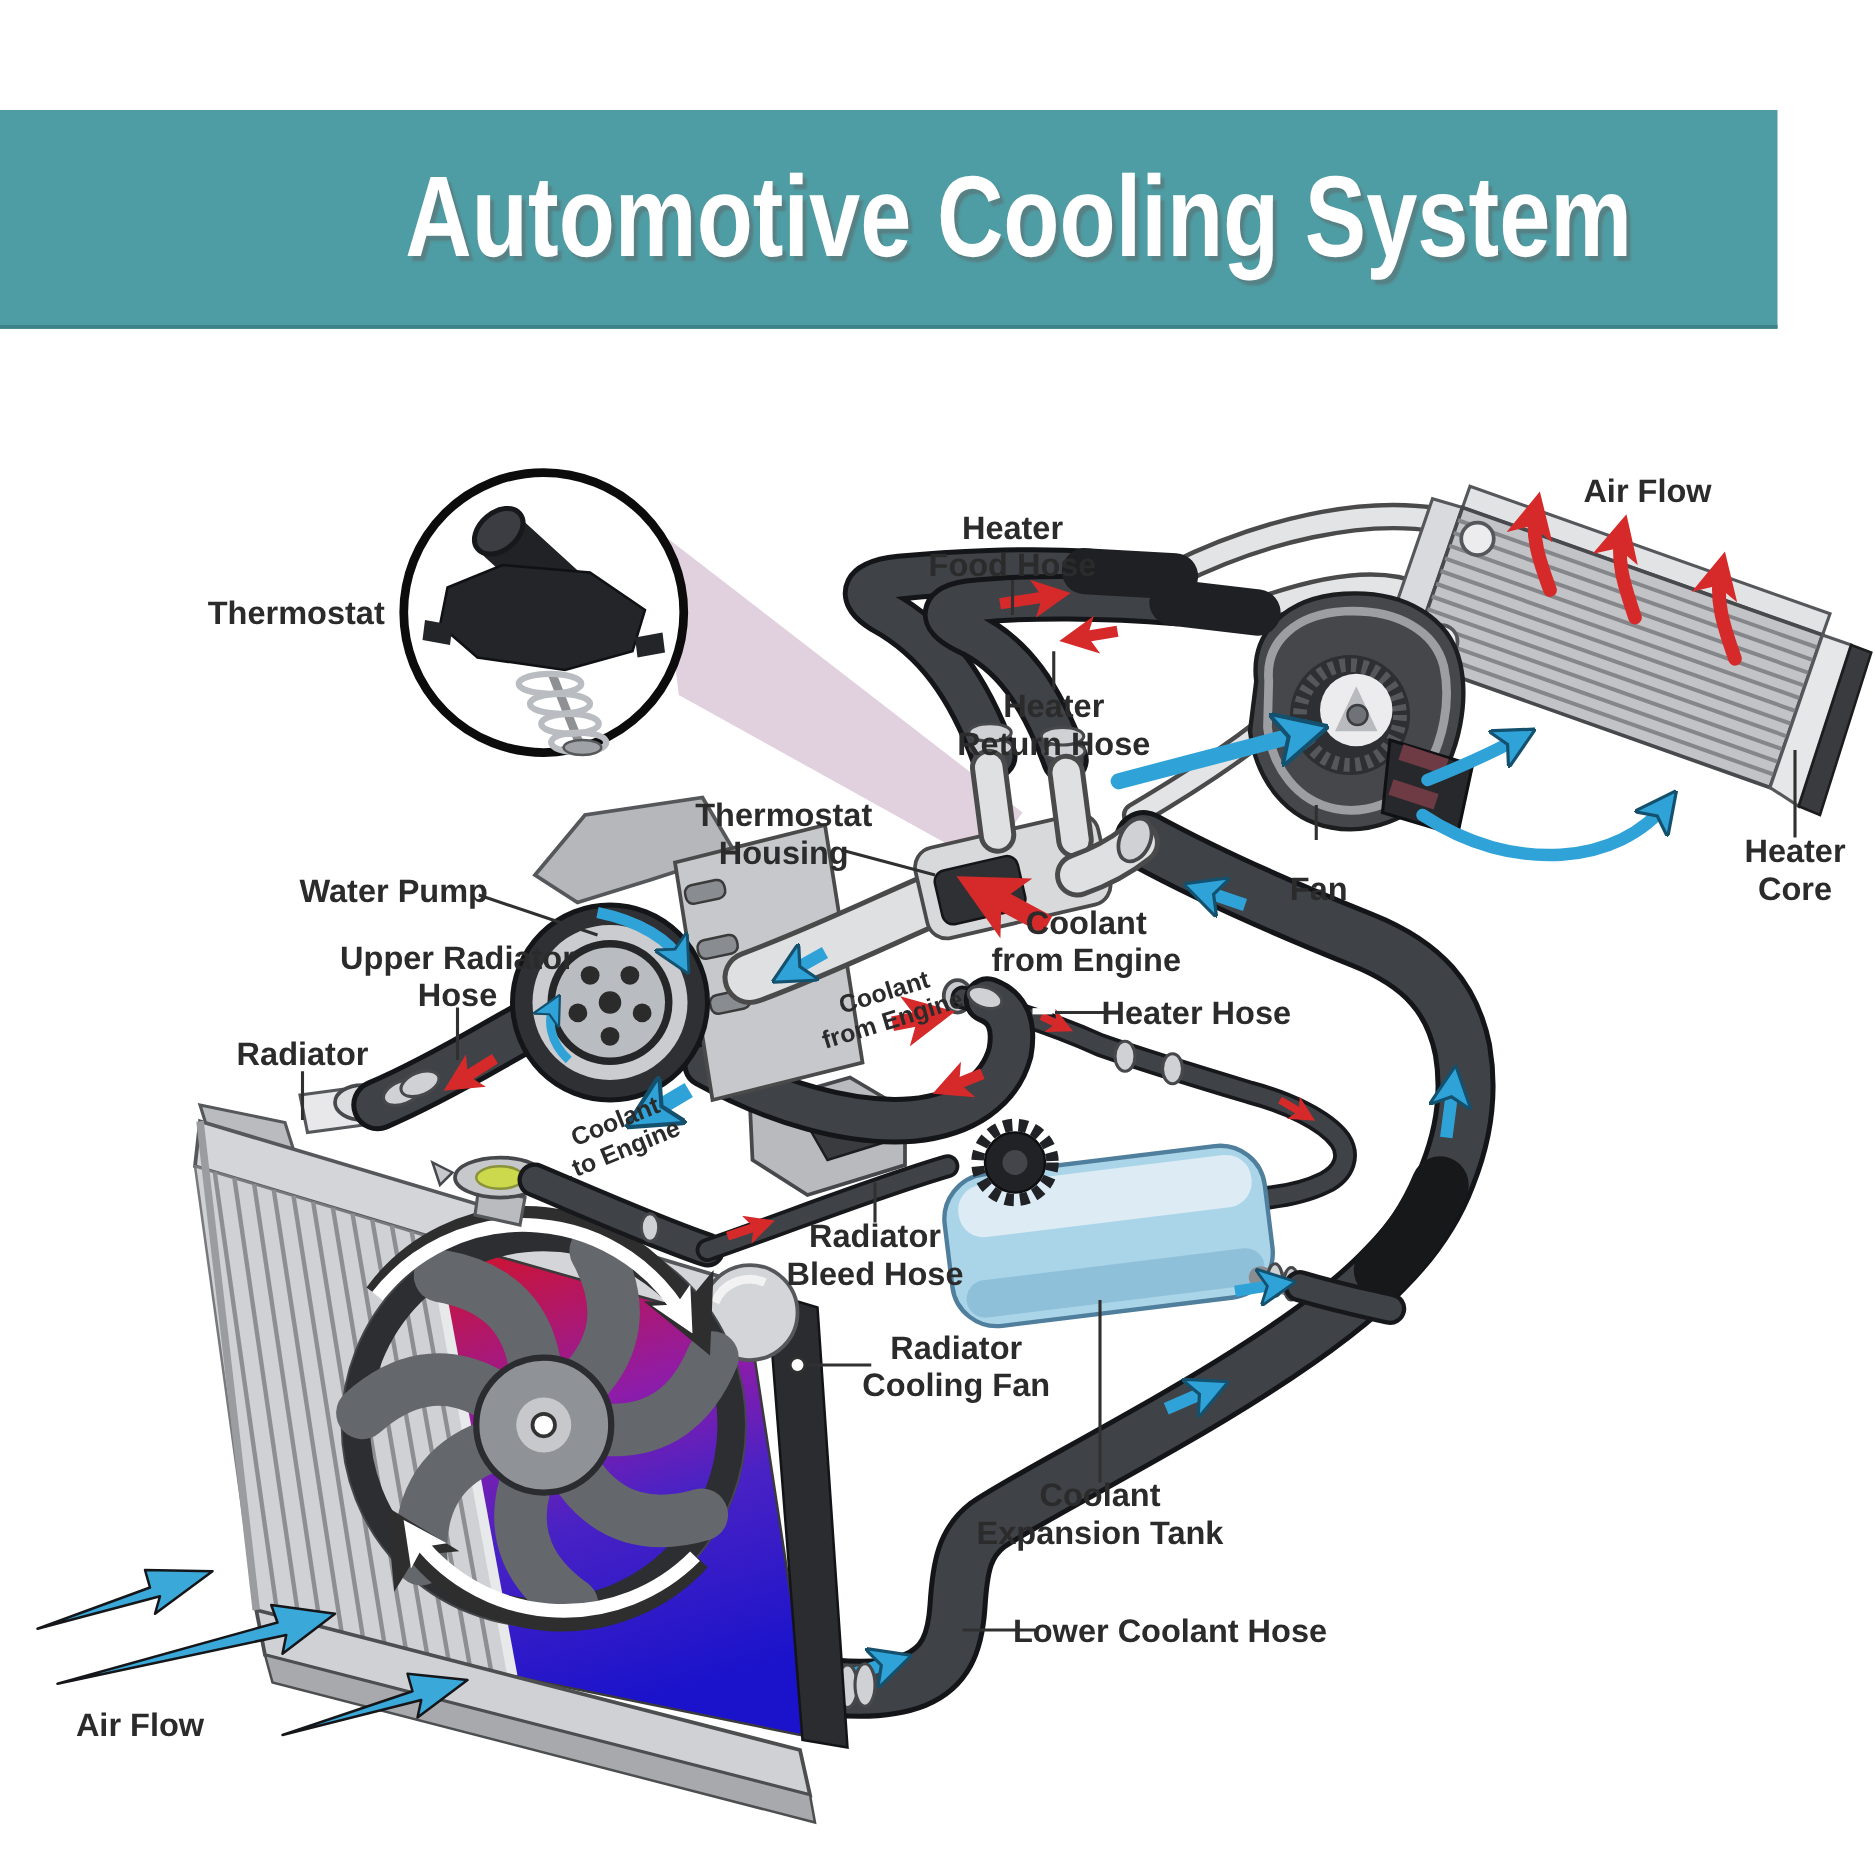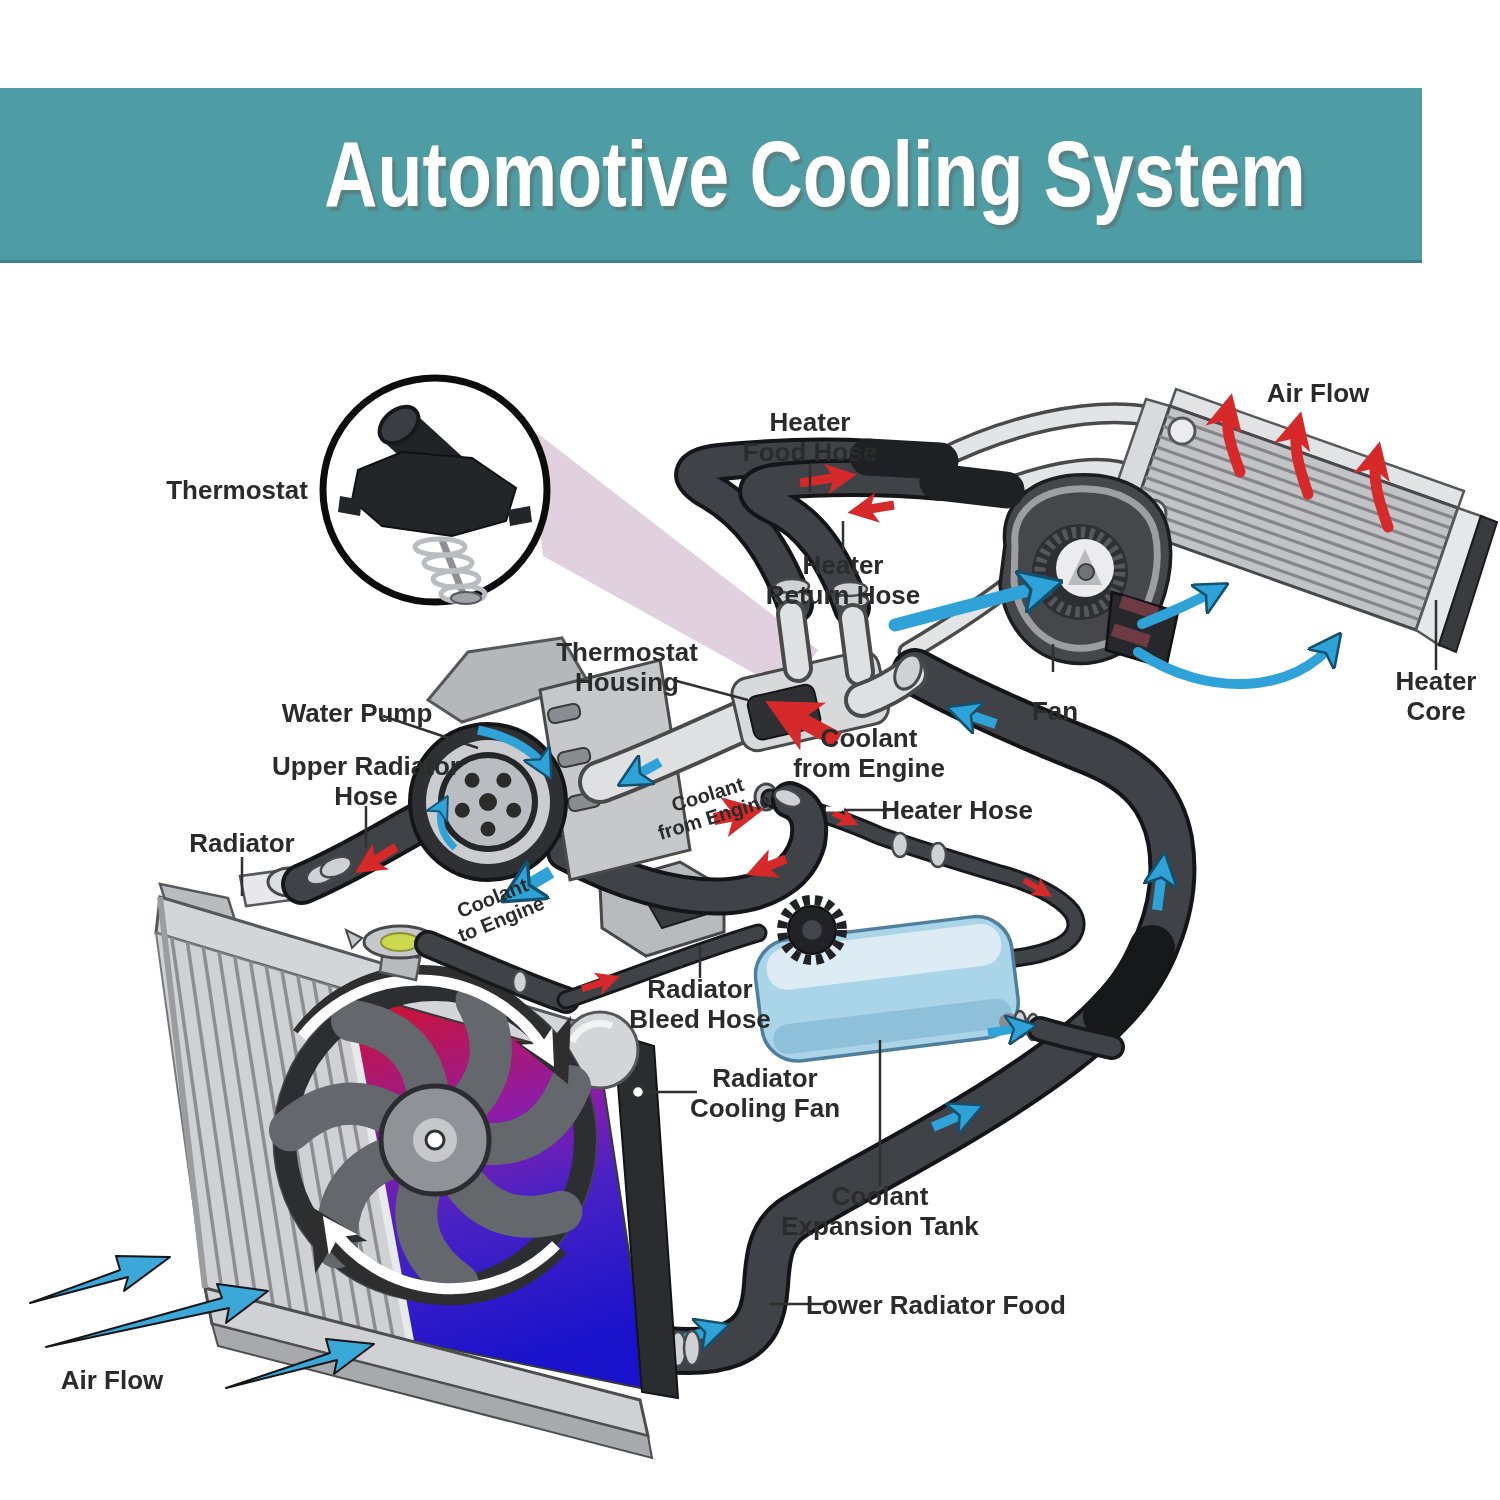--- a/index.html
+++ b/index.html
@@ -347,36 +347,36 @@
   </svg>
 
   <div class="lbl" style="left:237px;top:490px;">Thermostat</div>
   <div class="lbl" style="left:810px;top:437px;">Heater
 Food Hose</div>
   <div class="lbl" style="left:1318px;top:393px;">Air Flow</div>
   <div class="lbl" style="left:843px;top:580px;">Heater
 Return Hose</div>
   <div class="lbl" style="left:627px;top:667px;">Thermostat
 Housing</div>
-  <div class="lbl" style="left:315px;top:713px;margin-left:42px;">Water Pump</div>
+  <div class="lbl" style="left:315px;top:713px;">Water Pump</div>
   <div class="lbl" style="left:869px;top:753px;">Coolant
 from Engine</div>
   <div class="lbl" style="left:1055px;top:691px;margin-top:20px;">Fan</div>
   <div class="lbl" style="left:1436px;top:696px;">Heater
 Core</div>
   <div class="lbl" style="left:366px;top:781px;text-align:center;">Upper Radiator
 Hose</div>
   <div class="lbl small rot17" style="left:711px;top:806px;">Coolant
 from Engine</div>
   <div class="lbl" style="left:957px;top:810px;">Heater Hose</div>
   <div class="lbl" style="left:242px;top:843px;">Radiator</div>
   <div class="lbl small rot22" style="left:497px;top:909px;">Coolant
 to Engine</div>
   <div class="lbl" style="left:700px;top:1004px;">Radiator
 Bleed Hose</div>
   <div class="lbl" style="left:765px;top:1093px;">Radiator
 Cooling Fan</div>
   <div class="lbl" style="left:880px;top:1211px;">Coolant
 Expansion Tank</div>
-  <div class="lbl" style="left:936px;top:1305px;">Lower Radiator Food</div>
+  <div class="lbl" style="left:936px;top:1305px;">Lower Coolant Hose</div>
   <div class="lbl" style="left:112px;top:1380px;">Air Flow</div>
 
 </div>
 
 </body></html>

